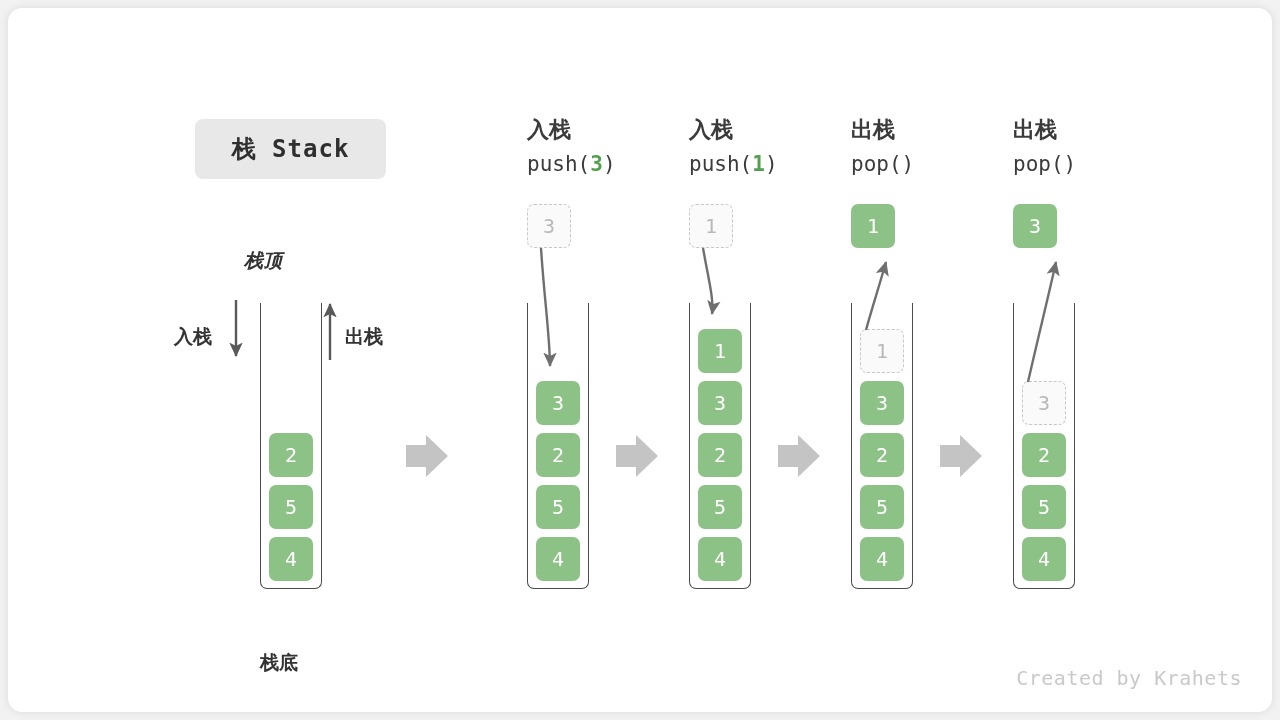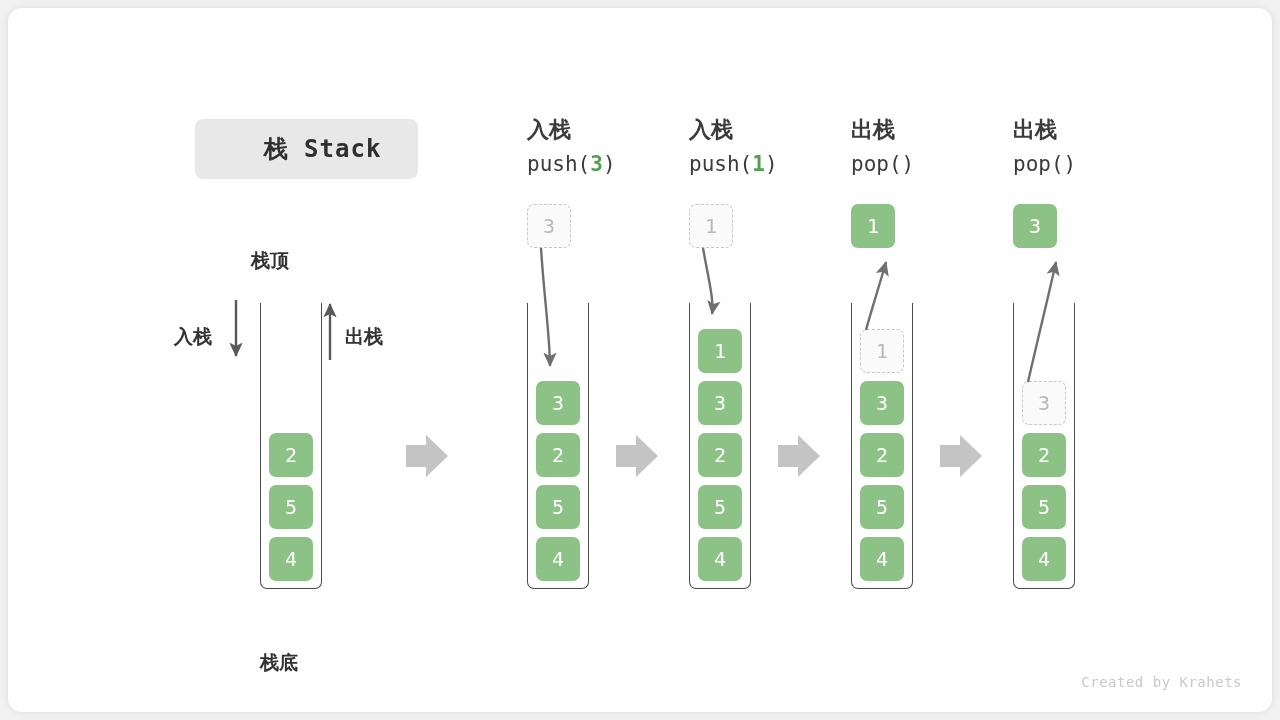--- a/index.html
+++ b/index.html
@@ -29,21 +29,20 @@
     left: 187px; top: 111px;
     width: 191px; height: 60px;
     background: #e8e8e8;
     border-radius: 8px;
     display: flex; align-items: center; justify-content: center;
     font-family: "DejaVu Sans Mono", "Liberation Mono", monospace;
     font-size: 24px;
     font-weight: bold;
     color: #2f2f2f;
     letter-spacing: 1px;
-    padding-left: 32px;
   }
 
   
   .col-head {
     font-family: "DejaVu Sans Mono", "Liberation Mono", monospace;
     font-size: 21px;
     color: #3b3b3b;
     line-height: 34px;
     white-space: nowrap;
   }
@@ -85,21 +84,21 @@
     font-size: 19px;
     font-weight: bold;
     color: #333333;
     white-space: nowrap;
   }
 
   
   #watermark {
     right: 30px; bottom: 22px;
     font-family: "DejaVu Sans Mono", "Liberation Mono", monospace;
-    font-size: 14px;
+    font-size: 20px;
     color: #c9c9c9;
     letter-spacing: 0.5px;
   }
 
   svg.overlay { position: absolute; left: 0; top: 0; width: 1264px; height: 704px; pointer-events: none; }
 </style>
 </head>
 <body>
 
 <div id="canvas">
@@ -121,21 +120,21 @@
   <div class="abs col-head" style="left:843px; top:105px;">
     <div class="op">出栈</div>
     <div><span>pop(</span><span class="num"></span><span>)</span></div>
   </div>
 
   <div class="abs col-head" style="left:1005px; top:105px;">
     <div class="op">出栈</div>
     <div><span>pop(</span><span class="num"></span><span>)</span></div>
   </div>
 
-  <div class="abs side-label" style="left:243px; top:240px;">栈顶</div>
+  <div class="abs side-label" style="left:236px; top:240px;font-style:italic;">栈顶</div>
   <div class="abs side-label" style="left:252px; top:642px;">栈底</div>
   <div class="abs side-label" style="left:166px; top:316px;">入栈</div>
   <div class="abs side-label" style="left:337px; top:316px;">出栈</div>
 
   <div class="abs stack-box" style="left:252px; top:295px; height:286px;"></div>
   <div class="cell" style="left:261px; top:425px;">2</div>
   <div class="cell" style="left:261px; top:477px;">5</div>
   <div class="cell" style="left:261px; top:529px;">4</div>
 
   <div class="cell ghost" style="left:519px; top:196px;">3</div>

